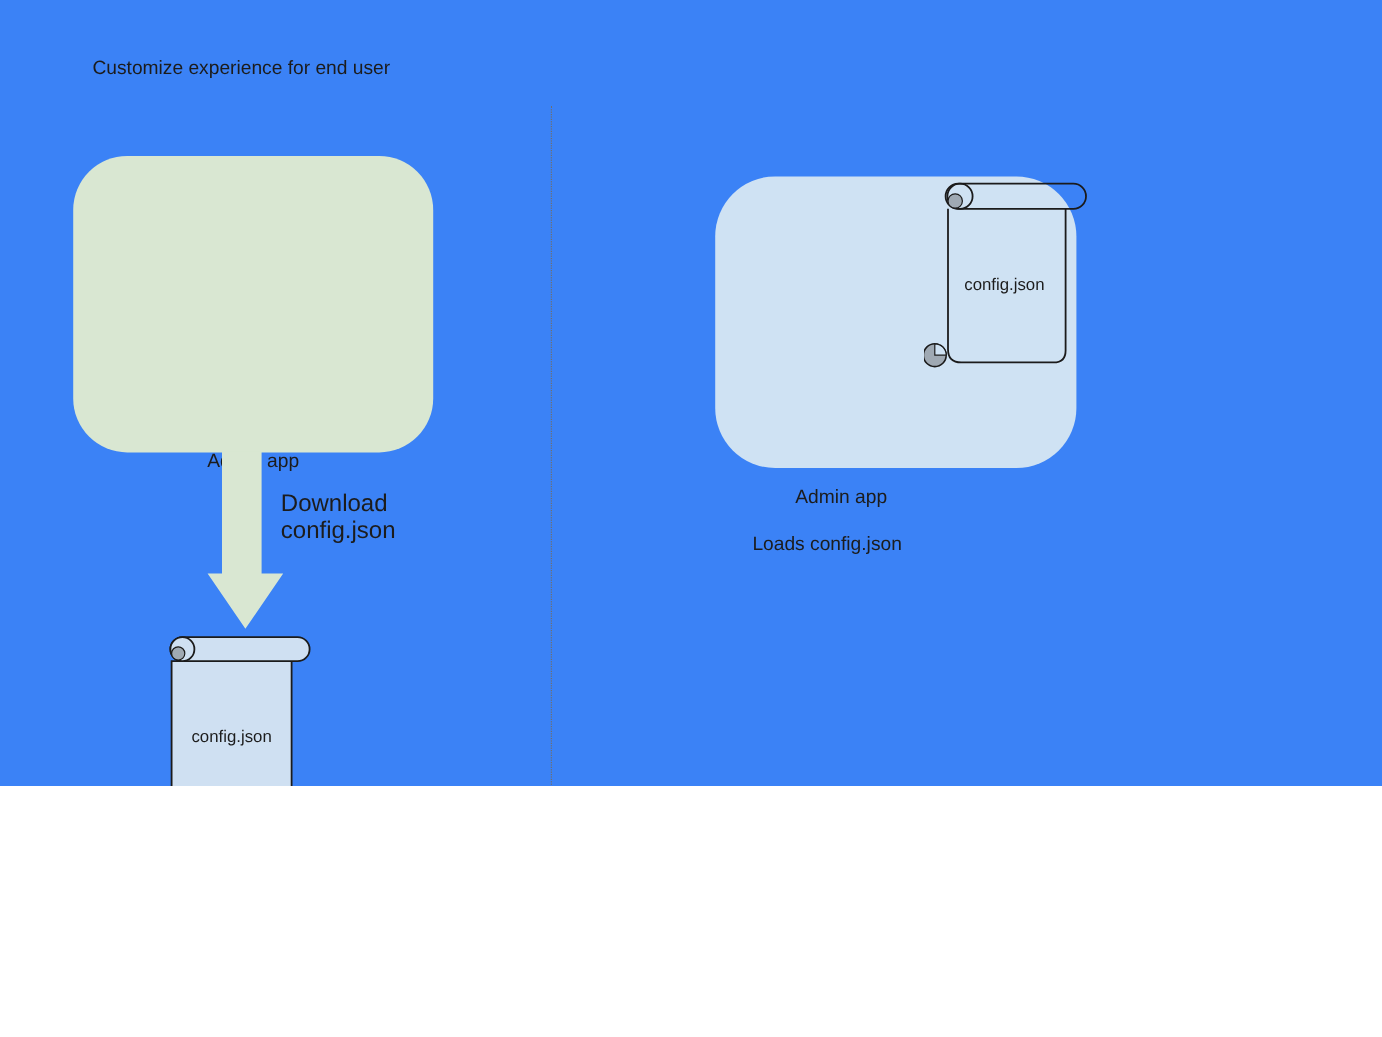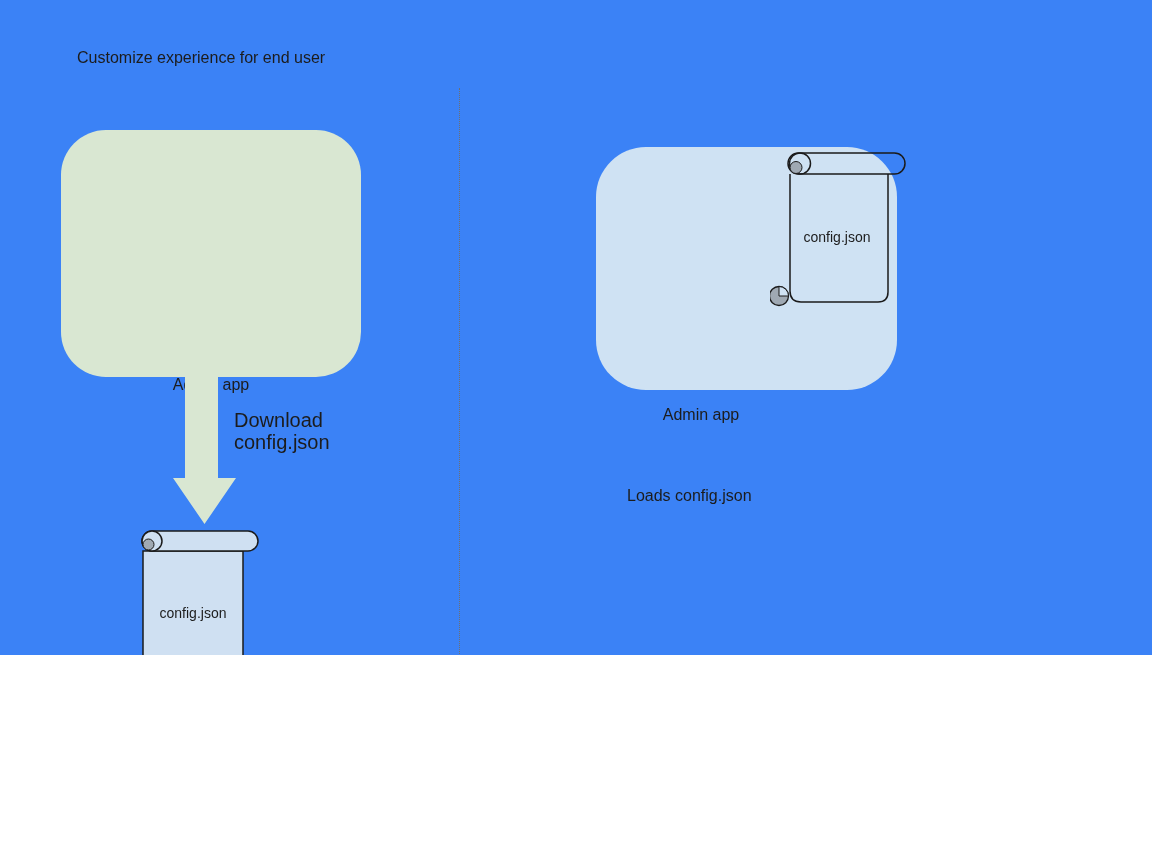--- a/index.html
+++ b/index.html
@@ -29,21 +29,21 @@
   #download-label { position:absolute; left:234px; top:409px; font-size:20px;
                     line-height:22px; white-space:pre-line; }
 
   #scroll-left  { position:absolute; left:128px; top:527px; }
   #demo-app { position:absolute; left:596px; top:147px; width:301px; height:243px;
               background:#cfe2f3; border-radius:50px; }
   #demo-app-label { position:absolute; left:0; top:259px; width:210px; text-align:center;
                     font-size:16px; }
   #scroll-right { position:absolute; left:770px; top:148px; }
 
-  #loads-caption { position:absolute; left:627px; top:445px; font-size:16px;margin-top:42px; }
+  #loads-caption { position:absolute; left:627px; top:445px; font-size:16px; }
 
   .scroll-text { font-family:"Liberation Sans", sans-serif; font-size:14px; fill:#1c1c1c; }
 </style>
 </head>
 <body>
 
 <div id="canvas">
 
   <div id="heading-left" class="heading">Customize experience for end user</div>
 

